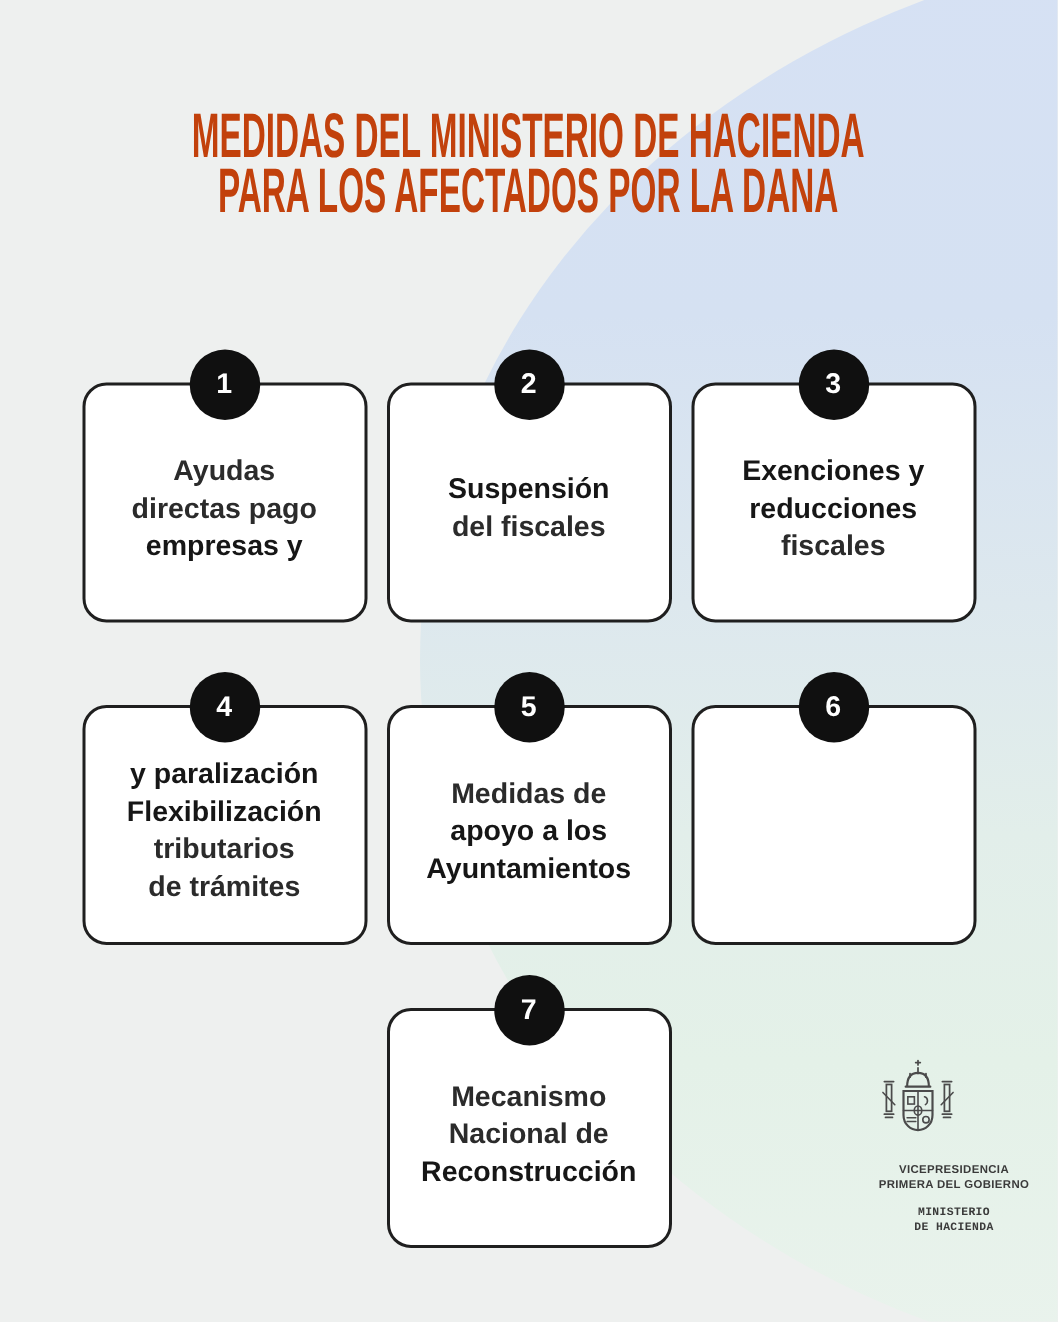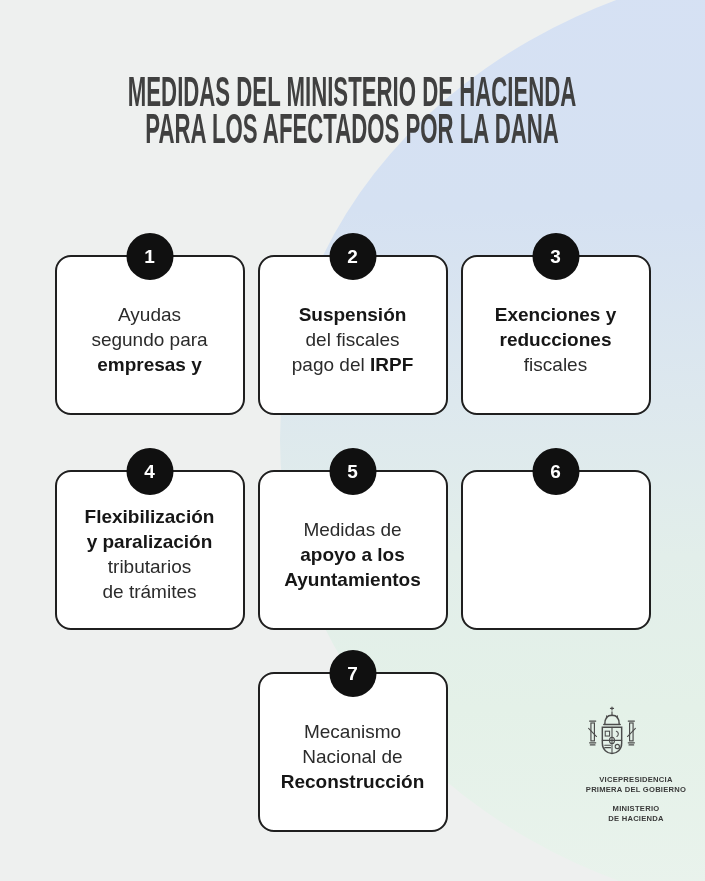--- a/index.html
+++ b/index.html
@@ -21,21 +21,21 @@
   .blob{
     position:absolute; left:280px; top:-40px; width:1120px; height:960px;
     border-radius:50%;
     background:linear-gradient(180deg,
       #d6e1f4 0%, #d5e1f2 26%, #dde8ee 46%,
       #e2eeea 62%, #e4f1e8 78%, #eaf3ed 100%);
   }
   
   .title{
     position:absolute; top:74px; left:0; right:0;
-    text-align:center; color:#404040;
+    text-align:center; color:#c2410c;
   }
   .title-scale{
     display:inline-block; transform:scale(0.74,1.40); transform-origin:50% 0;
     font-weight:bold; font-size:30px; line-height:26px; letter-spacing:0px;
   }
   .title-line{display:block; white-space:nowrap;}
   
   .cards{position:absolute; top:255px; left:0; right:0;}
   .cards-row{display:flex; justify-content:center; gap:13px;}
   .cards-row + .cards-row{margin-top:55px;}
@@ -50,79 +50,78 @@
     position:absolute; top:-24px; left:50%; transform:translateX(-50%);
     width:47px; height:47px; border-radius:50%;
     background:var(--badge-bg); color:var(--badge-text);
     display:flex; align-items:center; justify-content:center;
     font-size:19px; font-weight:bold;
   }
   .card-text{
     text-align:center; font-size:19px; line-height:25px;
     color:var(--text); padding:0 4px; margin-top:8px;
   }
-  .seg{font-weight:normal;}
+  .seg{font-weight:bold;}
   .seg.bold{font-weight:bold; color:var(--text-bold);text-align:center;}
   
   .gov{
     position:absolute; left:537px; top:706px; width:150px;
     display:flex; flex-direction:column; align-items:center;
     color:var(--footer-text);
   }
   .gov svg{display:block; margin-bottom:7px;}
   .gov-block{text-align:center; font-size:7.6px; font-weight:bold;
     letter-spacing:0.25px; line-height:10px;margin-left:48px;}
-  .gov-min{margin-top:9px;}
+  .gov-min{margin-top:9px;font-family:Liberation Mono, monospace;}
 </style>
 </head>
 <body>
 
 <div class="stage">
   <div class="blob"></div>
 
   <header class="title">
     <div class="title-scale">
       <span class="title-line">MEDIDAS DEL MINISTERIO DE HACIENDA</span>
       <span class="title-line">PARA LOS AFECTADOS POR LA DANA</span>
     </div>
   </header>
 
   <main class="cards">
       <div class="cards-row">
         <div class="card">
           <div class="badge">1</div>
           <div class="card-text">
             <div class="line"><span class="seg">Ayudas</span></div>
-            <div class="line"><span class="seg">segundo para</span></div>
+            <div class="line"><span class="seg">directas pago</span></div>
             <div class="line"><span class="seg bold">empresas y</span></div>
           </div>
         </div>
         <div class="card">
           <div class="badge">2</div>
           <div class="card-text">
             <div class="line"><span class="seg bold">Suspensión</span></div>
             <div class="line"><span class="seg">del fiscales</span></div>
-            <div class="line"><span class="seg">pago del </span><span class="seg bold">IRPF</span></div>
           </div>
         </div>
         <div class="card">
           <div class="badge">3</div>
           <div class="card-text">
             <div class="line"><span class="seg bold">Exenciones y</span></div>
             <div class="line"><span class="seg bold">reducciones</span></div>
             <div class="line"><span class="seg">fiscales</span></div>
           </div>
         </div>
       </div>
       <div class="cards-row">
         <div class="card">
           <div class="badge">4</div>
           <div class="card-text">
+            <div class="line"><span class="seg bold">y paralización</span></div>
             <div class="line"><span class="seg bold">Flexibilización</span></div>
-            <div class="line"><span class="seg bold">y paralización</span></div>
             <div class="line"><span class="seg">tributarios</span></div>
             <div class="line"><span class="seg">de trámites</span></div>
           </div>
         </div>
         <div class="card">
           <div class="badge">5</div>
           <div class="card-text">
             <div class="line"><span class="seg">Medidas de</span></div>
             <div class="line"><span class="seg bold">apoyo a los</span></div>
             <div class="line"><span class="seg bold">Ayuntamientos</span></div>

